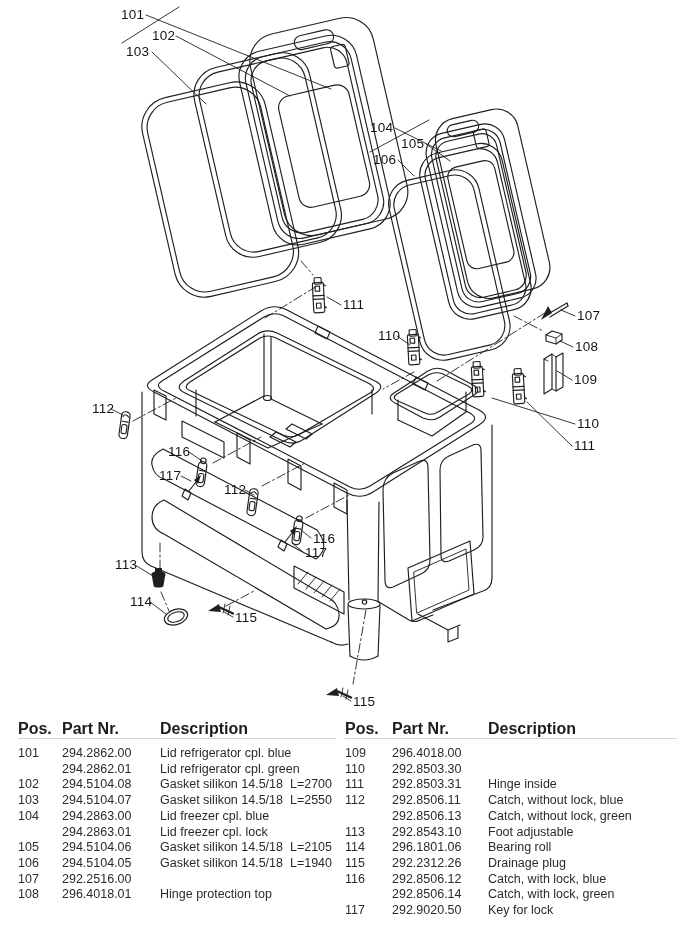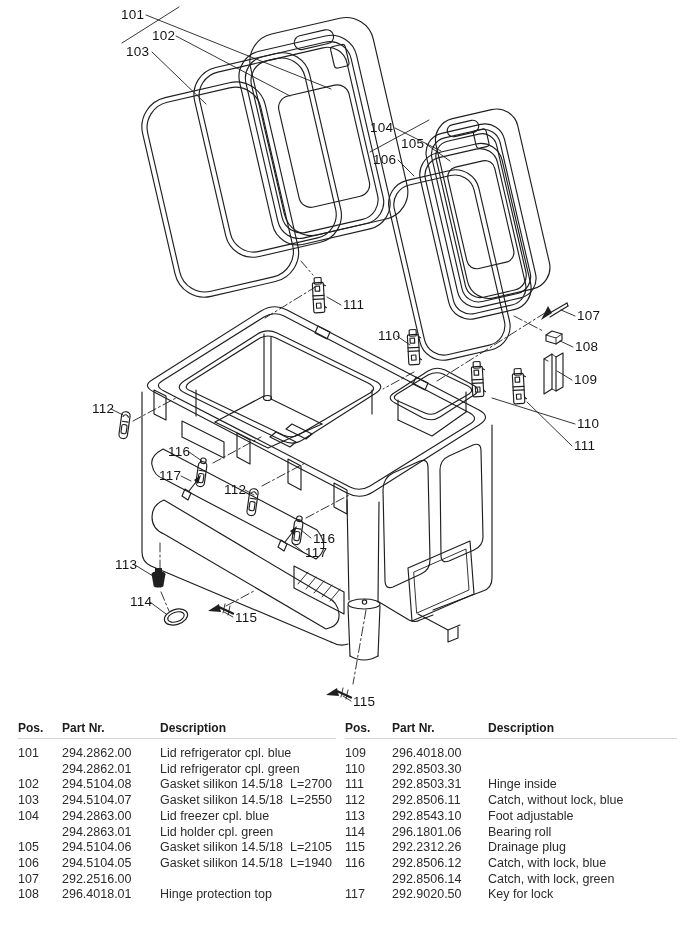--- a/index.html
+++ b/index.html
@@ -9,21 +9,21 @@
   svg.diagram *{stroke:#1f1f1f;fill:none;stroke-width:1.15;stroke-linecap:round;stroke-linejoin:round;}
   svg.diagram .thin{stroke-width:0.9;}
   svg.diagram .dd{stroke-width:0.9;stroke-dasharray:9 3 2 3;}
   svg.diagram .fillb{fill:#1f1f1f;stroke:none;}
   svg.diagram .shaft{stroke-width:2.4;}
   .co{position:absolute;font-size:13.5px;letter-spacing:.3px;color:#141414;line-height:14px;}
   .tables{position:absolute;left:0;top:721px;width:684px;}
   .ptable{position:absolute;top:0;}
   .ptable.left{left:18px;width:318px;}
   .ptable.right{left:345px;width:332px;}
-  .thead{display:flex;font-weight:bold;font-size:12px;line-height:15px;color:#1c1c1c;
+  .thead{display:flex;font-weight:bold;font-size:16px;line-height:15px;color:#1c1c1c;
          padding-bottom:2px;border-bottom:1px solid #d6d6d6;align-items:center;}
   .tbody{padding-top:7px;}
   .trow{display:flex;font-size:12.5px;line-height:15.7px;color:#2b2b2b;}
   .left .c-pos{width:44px;flex:none;}
   .left .c-part{width:98px;flex:none;}
   .right .c-pos{width:47px;flex:none;}
   .right .c-part{width:96px;flex:none;}
   .c-desc{flex:1;white-space:pre;}
 </style>
 </head>
@@ -350,21 +350,21 @@
           <span class="c-desc">Gasket silikon 14.5/18  L=2550</span>
         </div>
           <div class="trow">
           <span class="c-pos">104</span>
           <span class="c-part">294.2863.00</span>
           <span class="c-desc">Lid freezer cpl. blue</span>
         </div>
           <div class="trow">
           <span class="c-pos"></span>
           <span class="c-part">294.2863.01</span>
-          <span class="c-desc">Lid holder cpl. green</span>
+          <span class="c-desc">Lid freezer cpl. lock</span>
         </div>
           <div class="trow">
           <span class="c-pos">105</span>
           <span class="c-part">294.5104.06</span>
           <span class="c-desc">Gasket silikon 14.5/18  L=2105</span>
         </div>
           <div class="trow">
           <span class="c-pos">106</span>
           <span class="c-part">294.5104.05</span>
           <span class="c-desc">Gasket silikon 14.5/18  L=1940</span>
@@ -401,20 +401,25 @@
           <span class="c-pos">111</span>
           <span class="c-part">292.8503.31</span>
           <span class="c-desc">Hinge inside</span>
         </div>
           <div class="trow">
           <span class="c-pos">112</span>
           <span class="c-part">292.8506.11</span>
           <span class="c-desc">Catch, without lock, blue</span>
         </div>
           <div class="trow">
+          <span class="c-pos"></span>
+          <span class="c-part">292.8506.13</span>
+          <span class="c-desc">Catch, without lock, green</span>
+        </div>
+          <div class="trow">
           <span class="c-pos">113</span>
           <span class="c-part">292.8543.10</span>
           <span class="c-desc">Foot adjustable</span>
         </div>
           <div class="trow">
           <span class="c-pos">114</span>
           <span class="c-part">296.1801.06</span>
           <span class="c-desc">Bearing roll</span>
         </div>
           <div class="trow">

